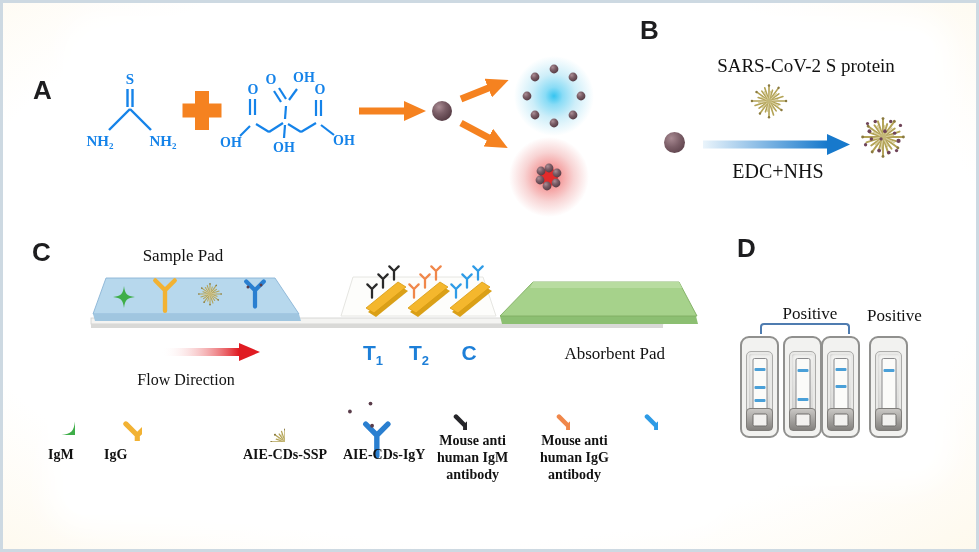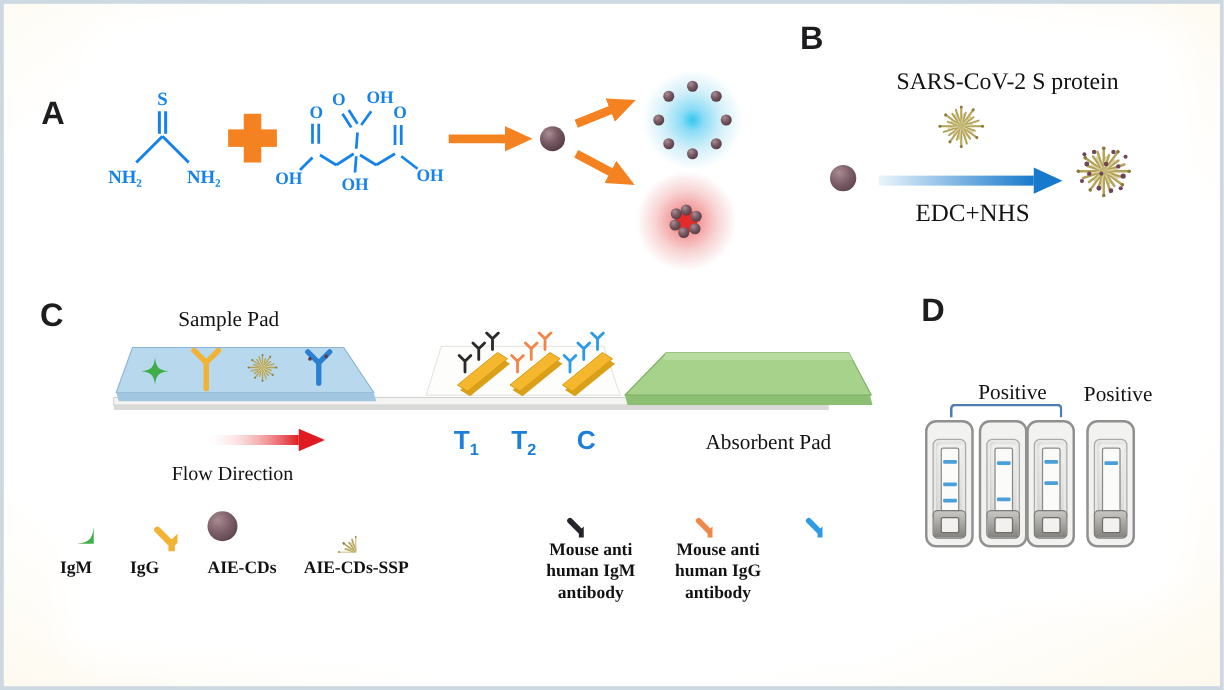--- a/index.html
+++ b/index.html
@@ -329,36 +329,41 @@
   <div class="legend-item" style="left:45px;">
     <div class="icon-box icon-lg">
       <svg width="27" height="27" viewBox="-13 -13 26 26" style="color:#3fae49">
           <use href="#sparkle"></use>
         </svg>
     </div>
     <div class="legend-label">
       <div>IgM</div>
     </div>
   </div>
-  <div class="legend-item" style="left:163px;">
-    <div class="icon-box icon-lg">
-      <div class="cds-sphere"></div>
-    </div>
-    <div class="legend-label">
-      <div>AIE-CDs</div>
-    </div>
-  </div>
   <div class="legend-item" style="left:240px;">
     <div class="icon-box icon-lg">
       <svg width="42" height="42" viewBox="-32 -32 64 64">
           <use href="#spiky"></use>
         </svg>
     </div>
     <div class="legend-label">
       <div>AIE-CDs-SSP</div>
+    </div>
+  </div>
+  <div class="legend-item" style="left:340px;">
+    <div class="icon-box icon-lg">
+      <svg width="36" height="38" viewBox="-10 -12 20 24" style="color:#2a7fd0;overflow:visible">
+        <use href="#antibody"></use>
+        <circle cx="6" cy="-11" r="1.2" fill="#5a3c4a"></circle>
+          <circle cx="-7" cy="-6" r="1.2" fill="#5a3c4a"></circle>
+          <circle cx="7" cy="3" r="1.2" fill="#5a3c4a"></circle>
+      </svg>
+    </div>
+    <div class="legend-label">
+      <div>AIE-CDs-IgY</div>
     </div>
   </div>
   <div class="legend-item" style="left:434px;">
     <div class="icon-box icon-sm">
       <svg width="30" height="32" viewBox="-10 -12 20 24" style="color:#26262a">
           <use href="#antibody"></use>
         </svg>
     </div>
     <div class="legend-label">
       <div>Mouse anti</div>

